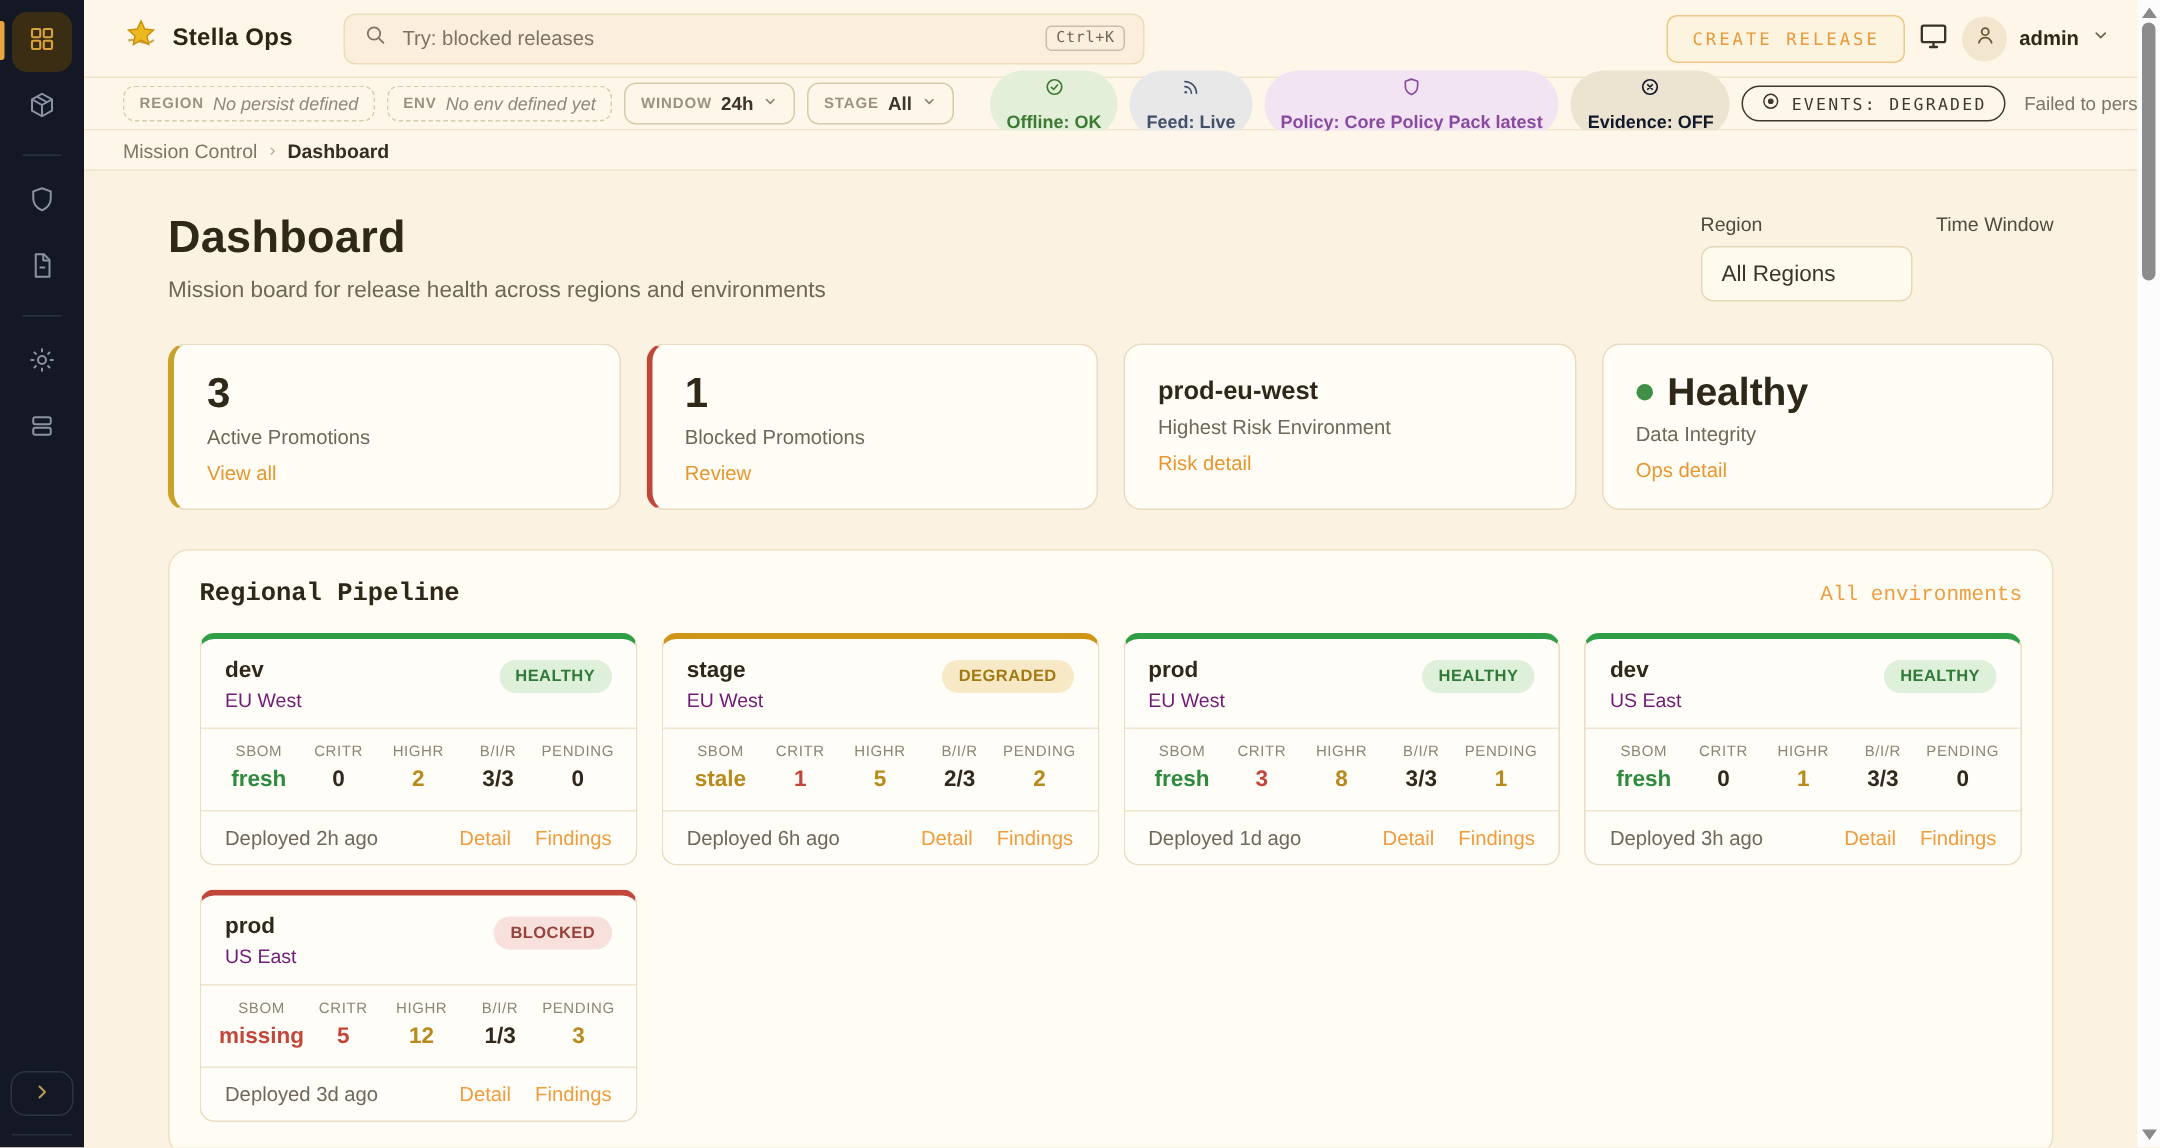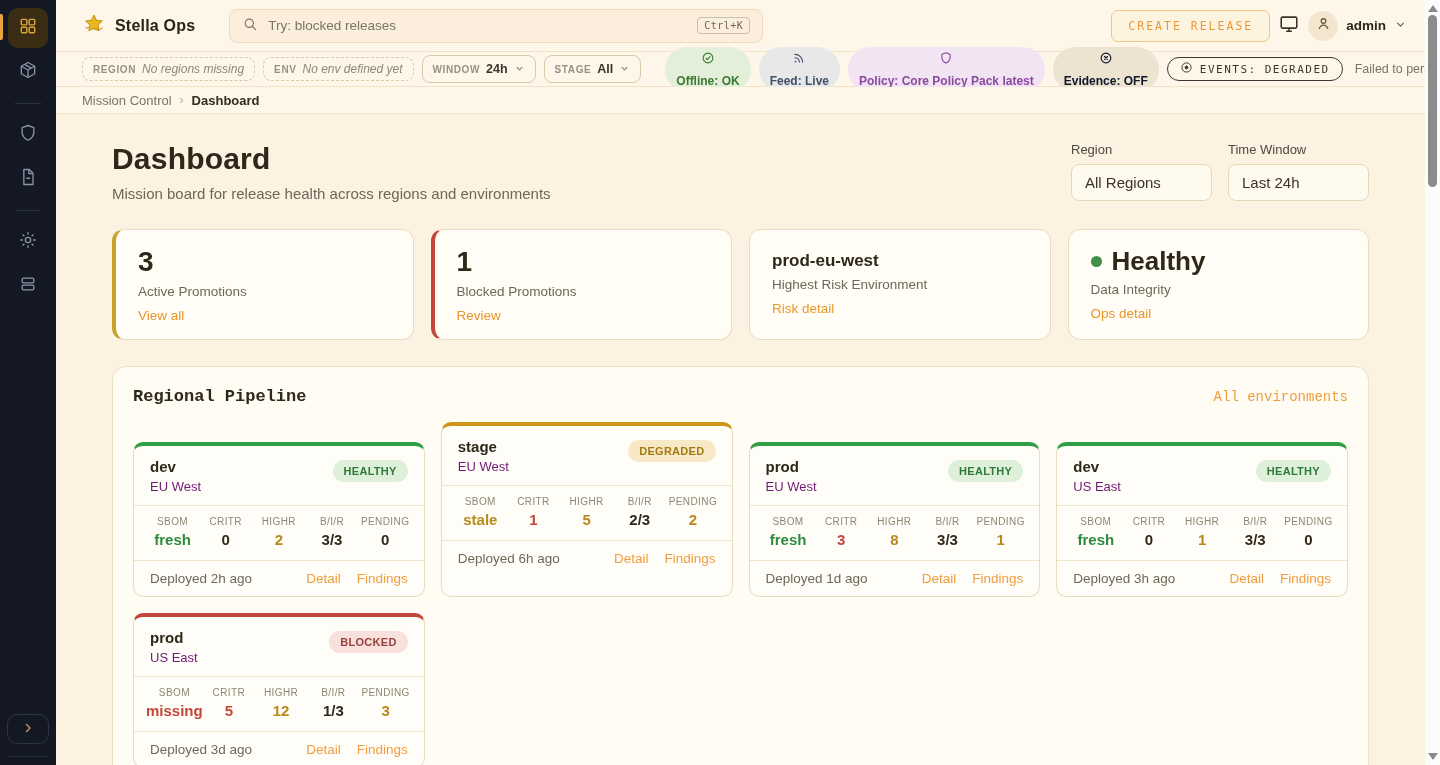--- a/index.html
+++ b/index.html
@@ -86,21 +86,21 @@
   .stat-dot { width:11px; height:11px; border-radius:50%; flex:none; display:none; }
   .stat-label { font-size:13.5px; color:#6f6858; margin-top:6px; }
   .stat-link { font-size:13.5px; color:var(--c-orange); margin-top:9px; cursor:pointer; }
 
   .panel { margin-top:26px; background:#fffcf4; border:1px solid #ecdfc3; border-radius:14px; padding:20px 20px 22px; }
   .panel-head { display:flex; justify-content:space-between; align-items:baseline;font-family:Liberation Mono, monospace; }
   .panel-title { font-size:17px; font-weight:bold; color:#2f2818; }
   .panel-link { font-size:14px; color:#ef9d3f; cursor:pointer; }
   .pgrid { display:grid; grid-template-columns:repeat(4,1fr); gap:16px; margin-top:16px; }
   .pcard { background:#fffdf8; border:1px solid #e9dcc2; border-radius:10px; border-top:4px solid #999; }
-  .pcard.t-healthy { border-top-color:#2f9e44;margin-top:20px; }
+  .pcard.t-healthy { border-top-color:#2f9e44; }
   .pcard.t-degraded { border-top-color:#ce9517; }
   .pcard.t-blocked { border-top-color:#c2473a; }
   .pcard-head { display:flex; justify-content:space-between; align-items:flex-start; padding:12px 16px 11px; }
   .pcard-env { font-size:15px; font-weight:bold; color:#2f2818; }
   .pcard-region { font-size:13px; color:#701a75; margin-top:4px; }
   .badge { font-size:11px; font-weight:bold; letter-spacing:.3px; border-radius:999px; padding:5px 11px; margin-top:2px; }
   .badge.t-healthy { background:#def0da; color:#2f7a38; }
   .badge.t-degraded { background:#f8e9c6; color:#a37913; }
   .badge.t-blocked { background:#f8e0dd; color:#96423a; }
   .pcard-metrics { border-top:1px solid #f0e4cb; padding:10px 12px 12px; display:grid; grid-template-columns:repeat(5,1fr); text-align:center; }
@@ -213,21 +213,21 @@
           <span class="chev"><svg class="chev" viewBox="0 0 24 24" width="13" height="13" fill="none" stroke="#6d6555" stroke-width="2.2" stroke-linecap="round" stroke-linejoin="round">
                 <path d="M6.5 9.5l5.5 5.5 5.5-5.5"></path>
               </svg></span>
         </div>
       </div>
     </header>
 
     <div class="contextbar">
       <div class="pill pill-dashed">
         <span class="pill-label">REGION</span>
-        <span class="pill-muted-value">No regions missing</span>
+        <span class="pill-muted-value">No persist defined</span>
       </div>
       <div class="pill pill-dashed">
         <span class="pill-label">ENV</span>
         <span class="pill-muted-value">No env defined yet</span>
       </div>
       <div class="pill pill-solid">
         <span class="pill-label">WINDOW</span>
         <span class="pill-value">24h</span>
         <span><svg viewBox="0 0 24 24" width="11" height="11" fill="none" stroke="currentColor" stroke-width="2.4" stroke-linecap="round" stroke-linejoin="round">
               <path d="M6.5 9.5l5.5 5.5 5.5-5.5"></path>
@@ -292,21 +292,20 @@
           <h1>Dashboard</h1>
           <div class="subtitle">Mission board for release health across regions and environments</div>
         </div>
         <div class="filters">
           <div>
             <div class="filter-label">Region</div>
             <div class="select">All Regions</div>
           </div>
           <div>
             <div class="filter-label">Time Window</div>
-            <div class="select">Last 24h</div>
           </div>
         </div>
       </div>
 
       <div class="stats" id="stats-row">
           <div class="stat-card has-accent" style="border-left-color: rgb(201, 162, 39);">
     <div class="stat-value-row">
 
       <span class="stat-value sv-xl">3</span>
     </div>

